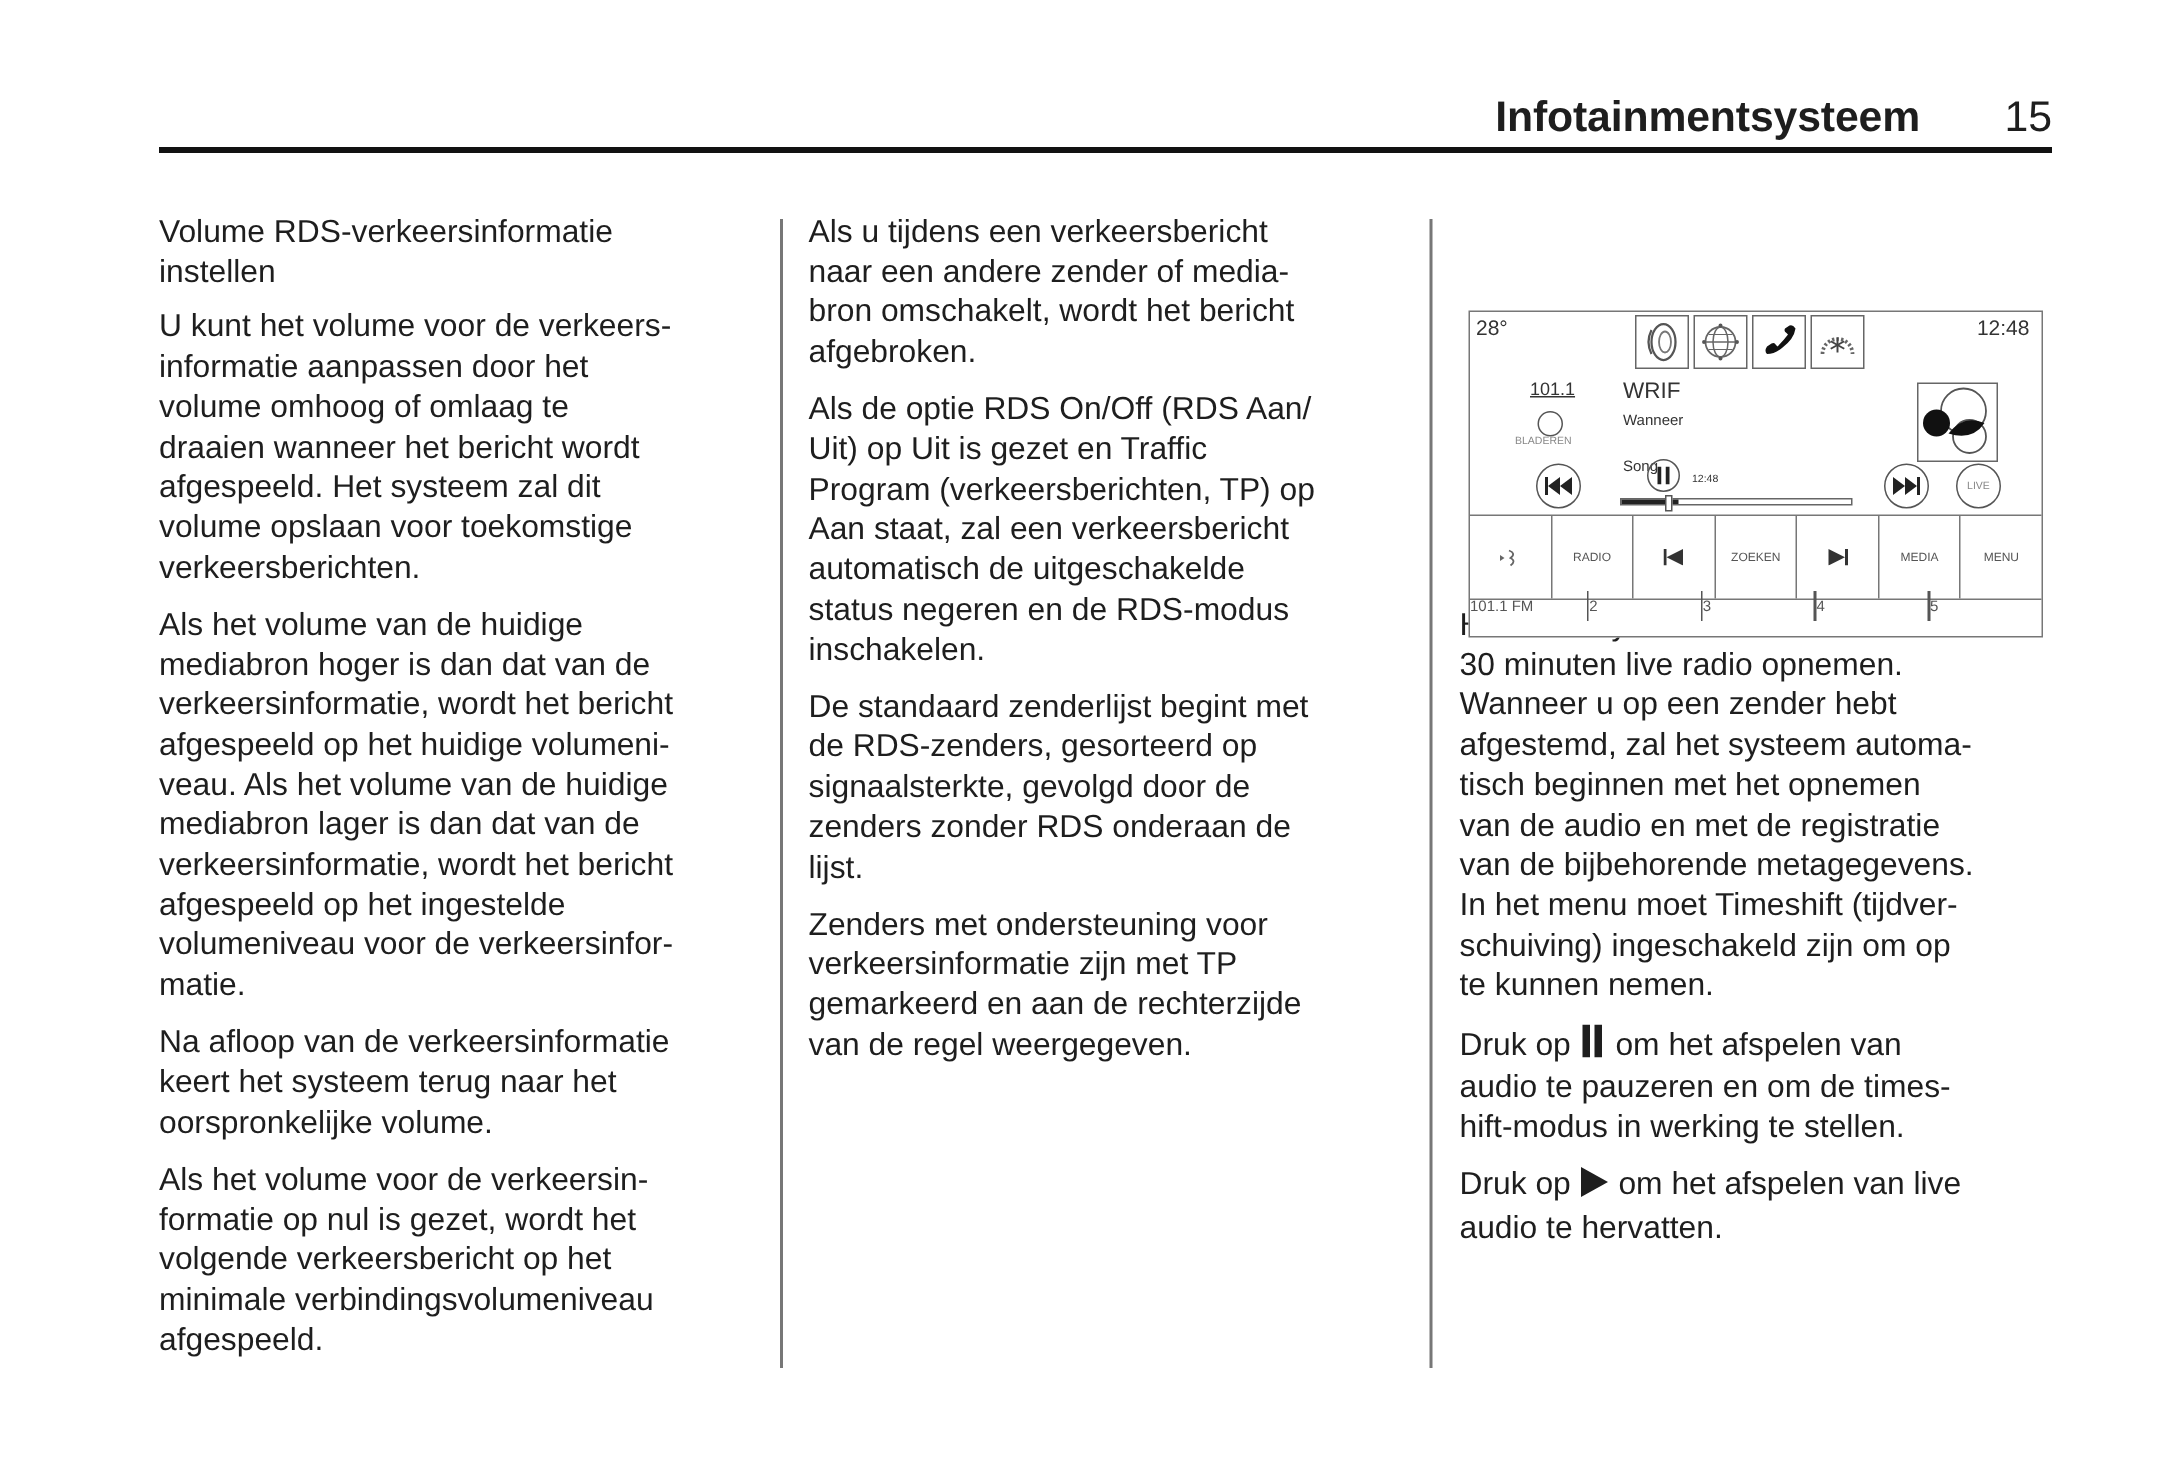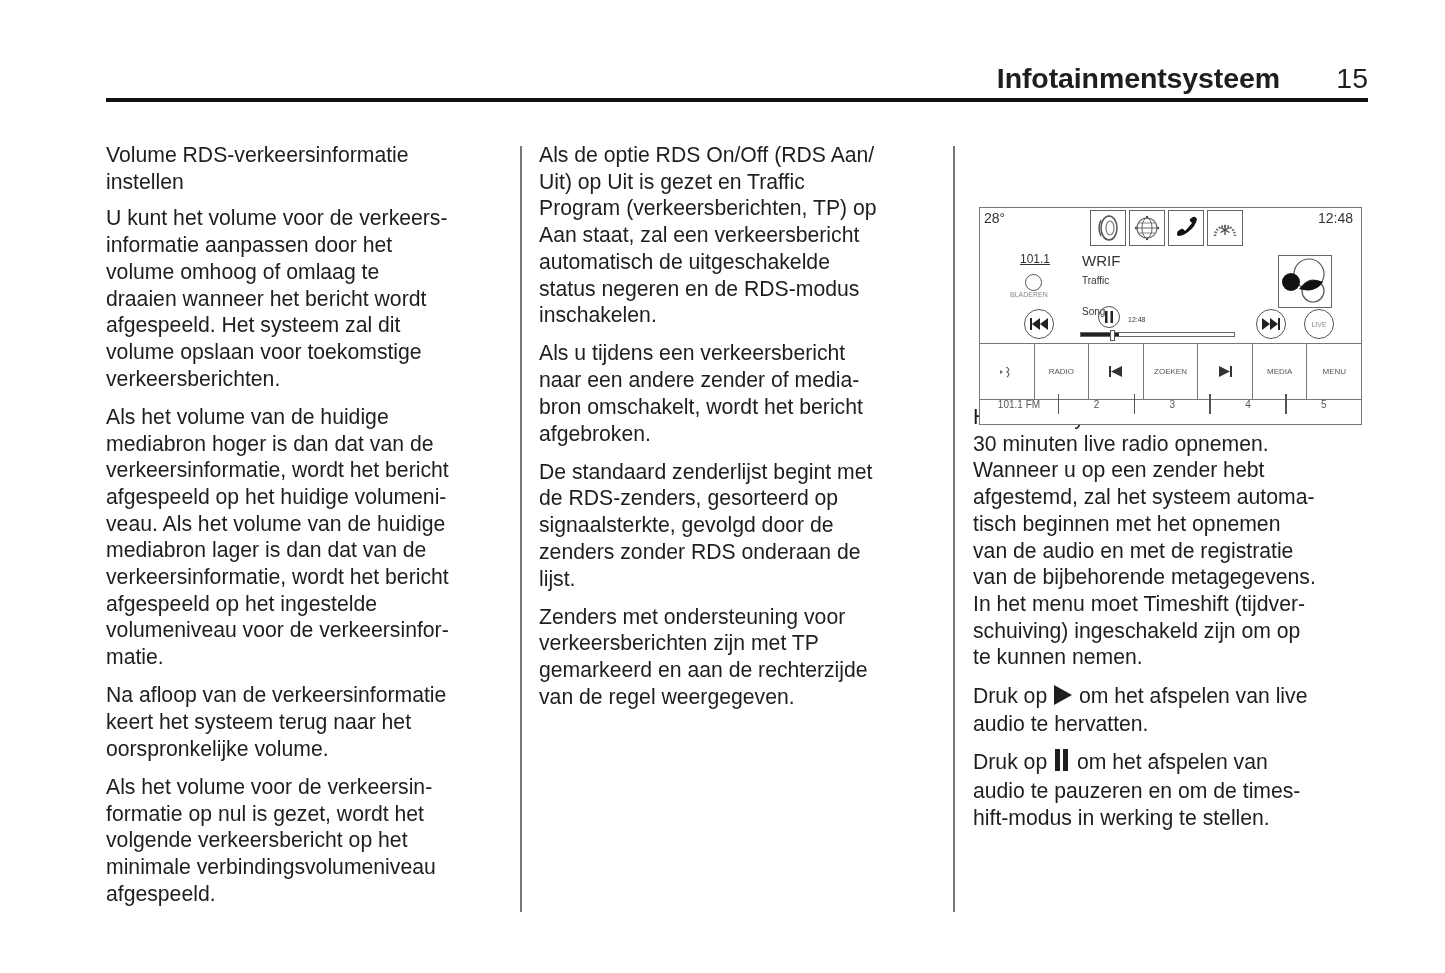--- a/index.html
+++ b/index.html
@@ -74,21 +74,21 @@
   }
   .btnrow .b {
     flex: 1; border-right: 1.5px solid #777; display: flex; align-items: center; justify-content: center;
     font-size: 8px; color: #555;
   }
   .btnrow .b:last-child { border-right: none; }
   .presets {
     position: absolute; left: 0; top: 176px; width: 100%; height: 40px;
     display: flex; align-items: center;
   }
-  .presets .p { flex: 1; text-align: center; font-size: 10px; color: #555; position: relative; }
+  .presets .p { flex: 1; font-size: 10px; color: #555; position: relative; }
   .presets .p:first-child { flex: 1.05; }
   .presets .sep { width: 1.5px; height: 20px; background: #555; }
 
   .inline-icon { display: inline-block; vertical-align: -2px; }
 </style>
 </head>
 <body>
 
 <div class="running-head">
   <span class="section">Infotainmentsysteem</span>
@@ -123,64 +123,64 @@
 keert het systeem terug naar het
 oorspronkelijke volume.</p>
   <p>Als het volume voor de verkeersin-
 formatie op nul is gezet, wordt het
 volgende verkeersbericht op het
 minimale verbindingsvolumeniveau
 afgespeeld.</p>
 </div>
 
 <div class="col col2">
+  <p>Als u tijdens een verkeersbericht
+naar een andere zender of media-
+bron omschakelt, wordt het bericht
+afgebroken.</p>
   <p>Als de optie RDS On/Off (RDS Aan/
 Uit) op Uit is gezet en Traffic
 Program (verkeersberichten, TP) op
 Aan staat, zal een verkeersbericht
 automatisch de uitgeschakelde
 status negeren en de RDS-modus
 inschakelen.</p>
-  <p>Als u tijdens een verkeersbericht
-naar een andere zender of media-
-bron omschakelt, wordt het bericht
-afgebroken.</p>
   <p>De standaard zenderlijst begint met
 de RDS-zenders, gesorteerd op
 signaalsterkte, gevolgd door de
 zenders zonder RDS onderaan de
 lijst.</p>
   <p>Zenders met ondersteuning voor
-verkeersberichten zijn met TP
+verkeersinformatie zijn met TP
 gemarkeerd en aan de rechterzijde
 van de regel weergegeven.</p>
 </div>
 
 <div class="col col3">
   <div style="height:262px"></div>
   <p>Het audiosysteem kan tot maximaal
 30 minuten live radio opnemen.
 Wanneer u op een zender hebt
 afgestemd, zal het systeem automa-
 tisch beginnen met het opnemen
 van de audio en met de registratie
 van de bijbehorende metagegevens.
 In het menu moet Timeshift (tijdver-
 schuiving) ingeschakeld zijn om op
 te kunnen nemen.</p>
-  <p><span>Druk op </span><span class="inline-icon"><svg width="20" height="20" viewBox="0 0 20 20">
-          <polygon points="1,0 19,10 1,20" fill="#1e1e1e"></polygon>
-        </svg></span><span> om het afspelen van live
-audio te hervatten.</span></p>
   <p><span>Druk op </span><span class="inline-icon"><svg width="18" height="22" viewBox="0 0 18 22">
           <rect x="2" y="0" width="5" height="22" fill="#1e1e1e"></rect>
           <rect x="10" y="0" width="5" height="22" fill="#1e1e1e"></rect>
         </svg></span><span> om het afspelen van
 audio te pauzeren en om de times-
 hift-modus in werking te stellen.</span></p>
+  <p><span>Druk op </span><span class="inline-icon"><svg width="20" height="20" viewBox="0 0 20 20">
+          <polygon points="1,0 19,10 1,20" fill="#1e1e1e"></polygon>
+        </svg></span><span> om het afspelen van live
+audio te hervatten.</span></p>
 </div>
 
 <div class="screen">
   <div class="scr-abs temp">28°</div>
   <div class="scr-abs clock">12:48</div>
 
   <div class="scr-abs topicons">
     <div class="topicon">
       <svg width="26" height="28" viewBox="0 0 26 28">
           <ellipse cx="14" cy="14" rx="8" ry="12" fill="none" stroke="#555" stroke-width="1.5"></ellipse>
@@ -216,21 +216,21 @@
           </g>
         </svg>
     </div>
   </div>
 
   <div class="scr-abs freq">101.1</div>
   <div class="scr-abs browse-circle"></div>
   <div class="scr-abs browse-label">BLADEREN</div>
 
   <div class="scr-abs station">WRIF</div>
-  <div class="scr-abs artist">Traffic</div>
+  <div class="scr-abs artist">Wanneer</div>
   <div class="scr-abs song">Song</div>
 
   <div class="scr-abs round-btn rew">
     <svg width="20" height="12" viewBox="0 0 20 12">
         <rect x="1" y="0" width="2" height="12" fill="#222"></rect>
         <polygon points="11,0 3,6 11,12" fill="#222"></polygon>
         <polygon points="19,0 11,6 19,12" fill="#222"></polygon>
       </svg>
   </div>
   <div class="scr-abs round-btn pause">

